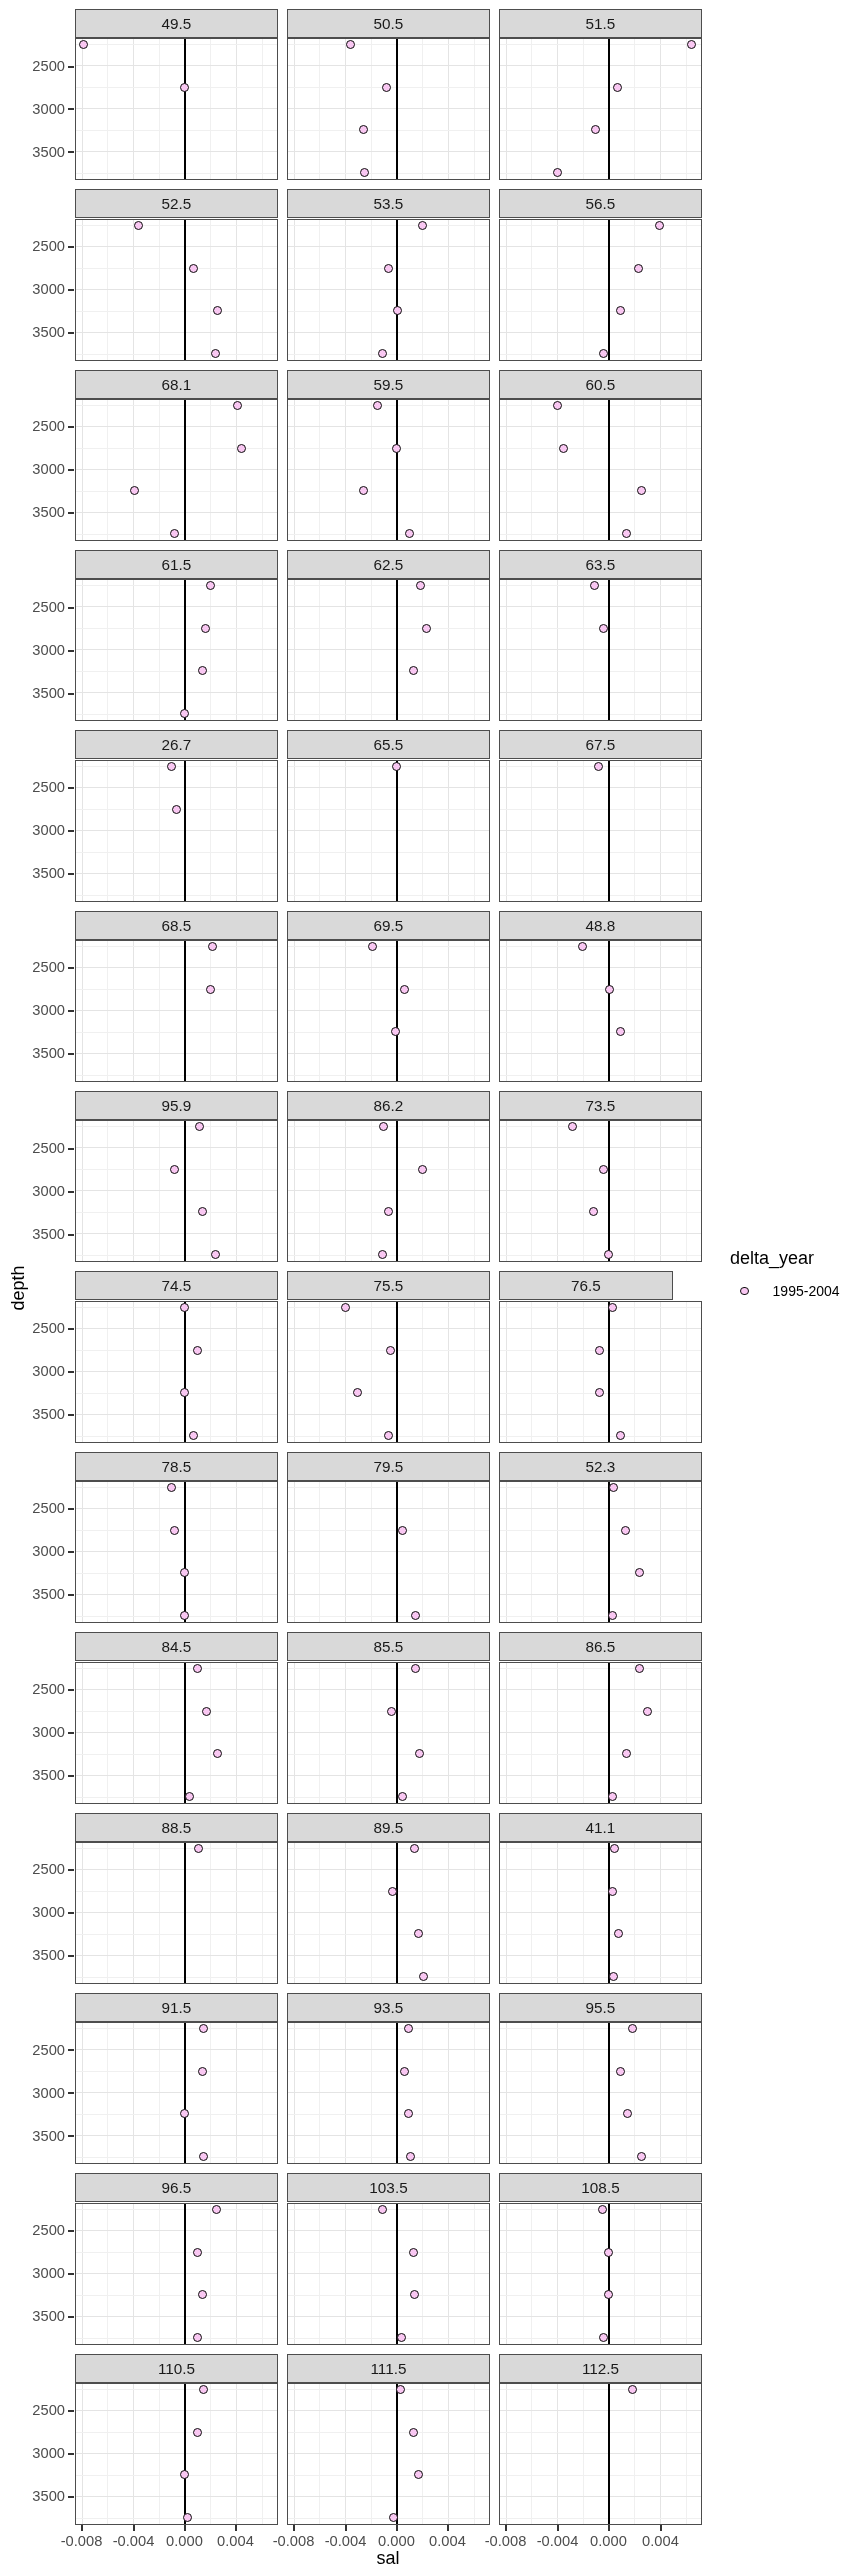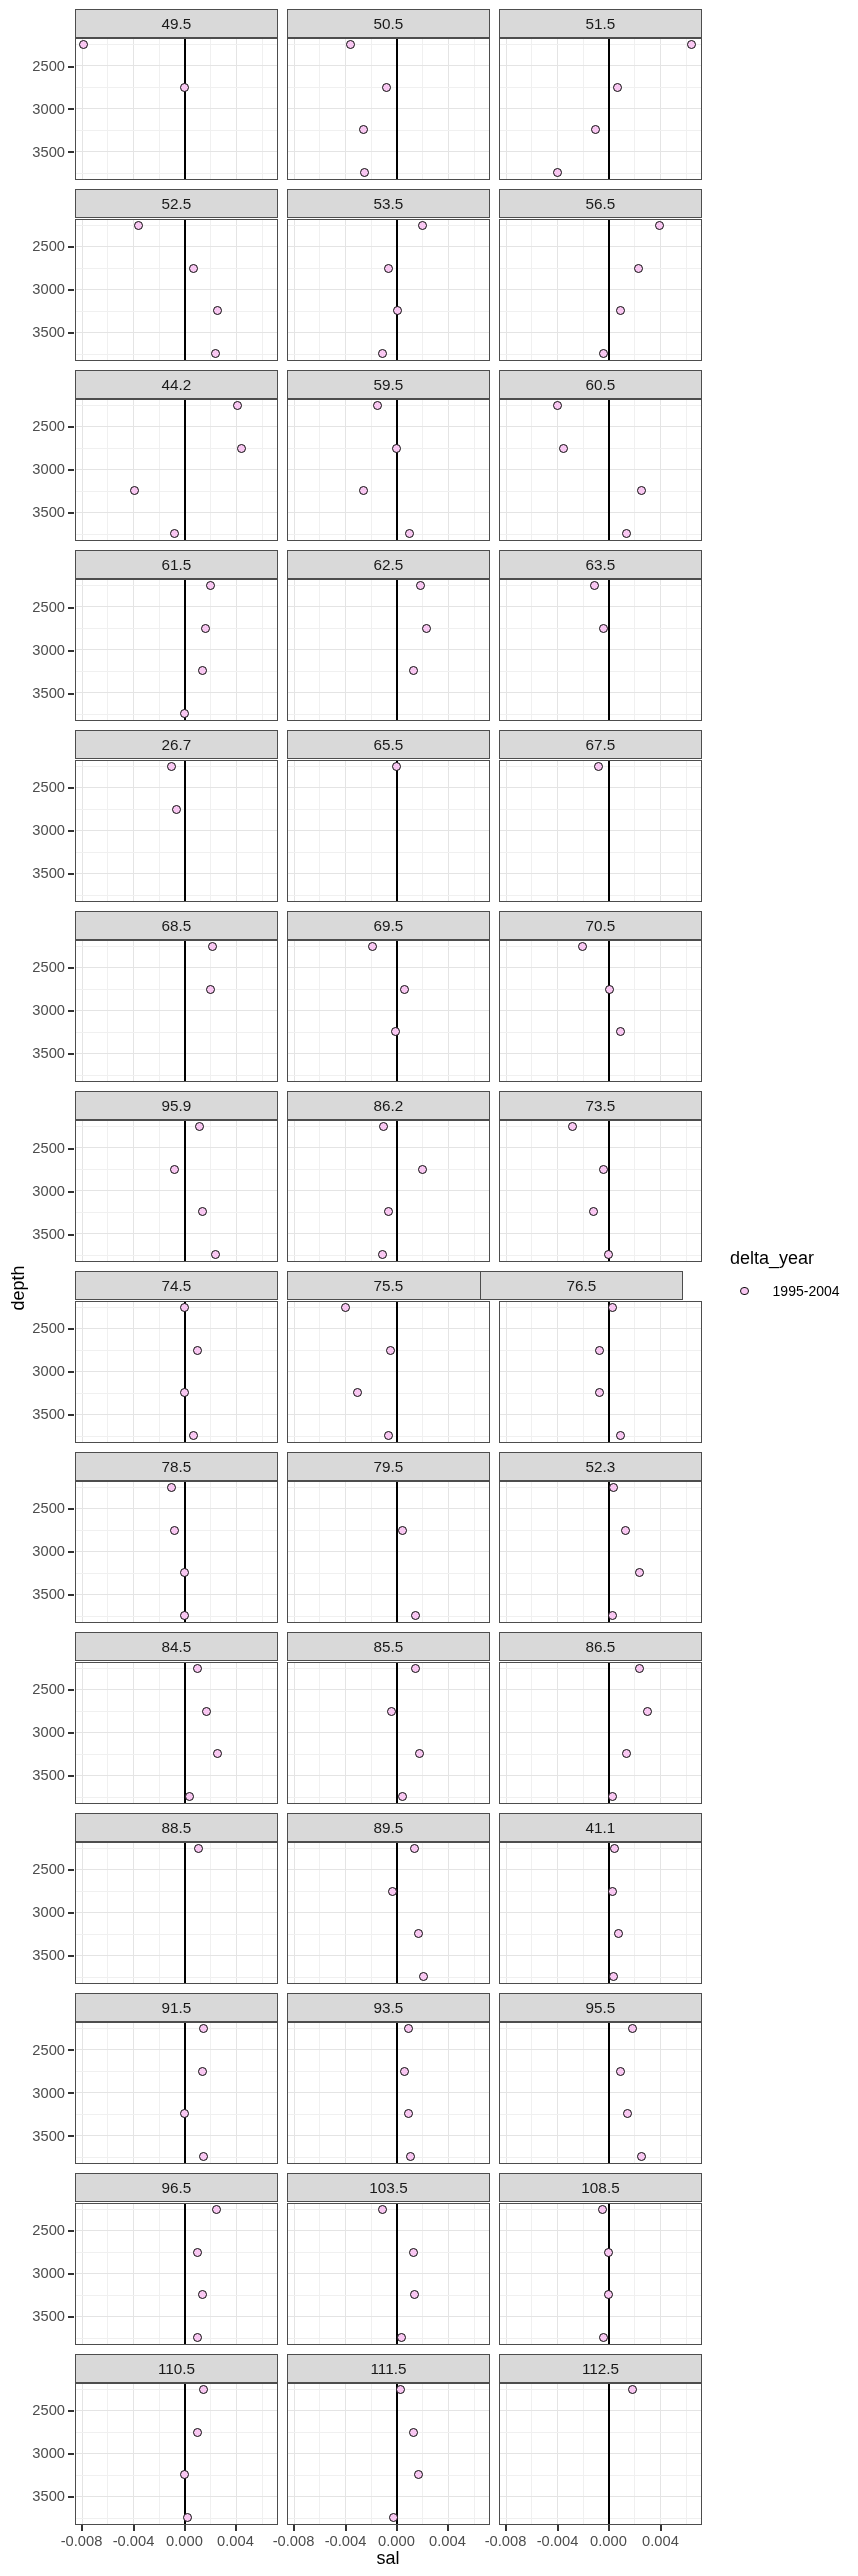--- a/index.html
+++ b/index.html
@@ -211,21 +211,21 @@
         <div class="gl gl-major" style="left: 0px; top: 70px; width: 203px; height: 1.3px;"></div>
         <div class="gl gl-major" style="left: 0px; top: 113px; width: 203px; height: 1.3px;"></div>
         <div class="vline" style="left: 109px;"></div>
         <div class="pt" style="left: 156px; top: 1.5px;"></div>
         <div class="pt" style="left: 135px; top: 45px;"></div>
         <div class="pt" style="left: 117px; top: 87px;"></div>
         <div class="pt" style="left: 100px; top: 130px;"></div>
         <div class="panel-border"></div>
       </div>
       <div class="strip" style="left: 75px; top: 370px; width: 203px; height: 29px;">
-        <div>44.2</div>
+        <div>68.1</div>
       </div>
       <div class="panel" style="left: 75px; top: 399px; width: 203px; height: 142px;">
         <div class="gl gl-minor" style="left: 32px; top: 0px; width: 1px; height: 142px;"></div>
         <div class="gl gl-minor" style="left: 84px; top: 0px; width: 1px; height: 142px;"></div>
         <div class="gl gl-minor" style="left: 135px; top: 0px; width: 1px; height: 142px;"></div>
         <div class="gl gl-minor" style="left: 187px; top: 0px; width: 1px; height: 142px;"></div>
         <div class="gl gl-major" style="left: 6.6px; top: 0px; width: 1.3px; height: 142px;"></div>
         <div class="gl gl-major" style="left: 58px; top: 0px; width: 1.3px; height: 142px;"></div>
         <div class="gl gl-major" style="left: 109px; top: 0px; width: 1.3px; height: 142px;"></div>
         <div class="gl gl-major" style="left: 161px; top: 0px; width: 1.3px; height: 142px;"></div>
@@ -507,21 +507,21 @@
         <div class="gl gl-major" style="left: 0px; top: 27px; width: 203px; height: 1.3px;"></div>
         <div class="gl gl-major" style="left: 0px; top: 70px; width: 203px; height: 1.3px;"></div>
         <div class="gl gl-major" style="left: 0px; top: 113px; width: 203px; height: 1.3px;"></div>
         <div class="vline" style="left: 109px;"></div>
         <div class="pt" style="left: 81px; top: 1.5px;"></div>
         <div class="pt" style="left: 113px; top: 45px;"></div>
         <div class="pt" style="left: 104px; top: 87px;"></div>
         <div class="panel-border"></div>
       </div>
       <div class="strip" style="left: 499px; top: 911px; width: 203px; height: 29px;">
-        <div>70.5</div>
+        <div>48.8</div>
       </div>
       <div class="panel" style="left: 499px; top: 940px; width: 203px; height: 142px;">
         <div class="gl gl-minor" style="left: 32px; top: 0px; width: 1px; height: 142px;"></div>
         <div class="gl gl-minor" style="left: 84px; top: 0px; width: 1px; height: 142px;"></div>
         <div class="gl gl-minor" style="left: 135px; top: 0px; width: 1px; height: 142px;"></div>
         <div class="gl gl-minor" style="left: 187px; top: 0px; width: 1px; height: 142px;"></div>
         <div class="gl gl-major" style="left: 6.6px; top: 0px; width: 1.3px; height: 142px;"></div>
         <div class="gl gl-major" style="left: 58px; top: 0px; width: 1.3px; height: 142px;"></div>
         <div class="gl gl-major" style="left: 109px; top: 0px; width: 1.3px; height: 142px;"></div>
         <div class="gl gl-major" style="left: 161px; top: 0px; width: 1.3px; height: 142px;"></div>
@@ -673,21 +673,21 @@
         <div class="gl gl-major" style="left: 0px; top: 27px; width: 203px; height: 1.3px;"></div>
         <div class="gl gl-major" style="left: 0px; top: 70px; width: 203px; height: 1.3px;"></div>
         <div class="gl gl-major" style="left: 0px; top: 113px; width: 203px; height: 1.3px;"></div>
         <div class="vline" style="left: 109px;"></div>
         <div class="pt" style="left: 54px; top: 1.5px;"></div>
         <div class="pt" style="left: 99px; top: 45px;"></div>
         <div class="pt" style="left: 66px; top: 87px;"></div>
         <div class="pt" style="left: 97px; top: 130px;"></div>
         <div class="panel-border"></div>
       </div>
-      <div class="strip" style="left: 480px; top: 1271px; width: 203px; height: 29px;">
+      <div class="strip" style="left: 499px; top: 1271px; width: 174px; height: 29px;">
         <div>76.5</div>
       </div>
       <div class="panel" style="left: 499px; top: 1301px; width: 203px; height: 142px;">
         <div class="gl gl-minor" style="left: 32px; top: 0px; width: 1px; height: 142px;"></div>
         <div class="gl gl-minor" style="left: 84px; top: 0px; width: 1px; height: 142px;"></div>
         <div class="gl gl-minor" style="left: 135px; top: 0px; width: 1px; height: 142px;"></div>
         <div class="gl gl-minor" style="left: 187px; top: 0px; width: 1px; height: 142px;"></div>
         <div class="gl gl-major" style="left: 6.6px; top: 0px; width: 1.3px; height: 142px;"></div>
         <div class="gl gl-major" style="left: 58px; top: 0px; width: 1.3px; height: 142px;"></div>
         <div class="gl gl-major" style="left: 109px; top: 0px; width: 1.3px; height: 142px;"></div>

